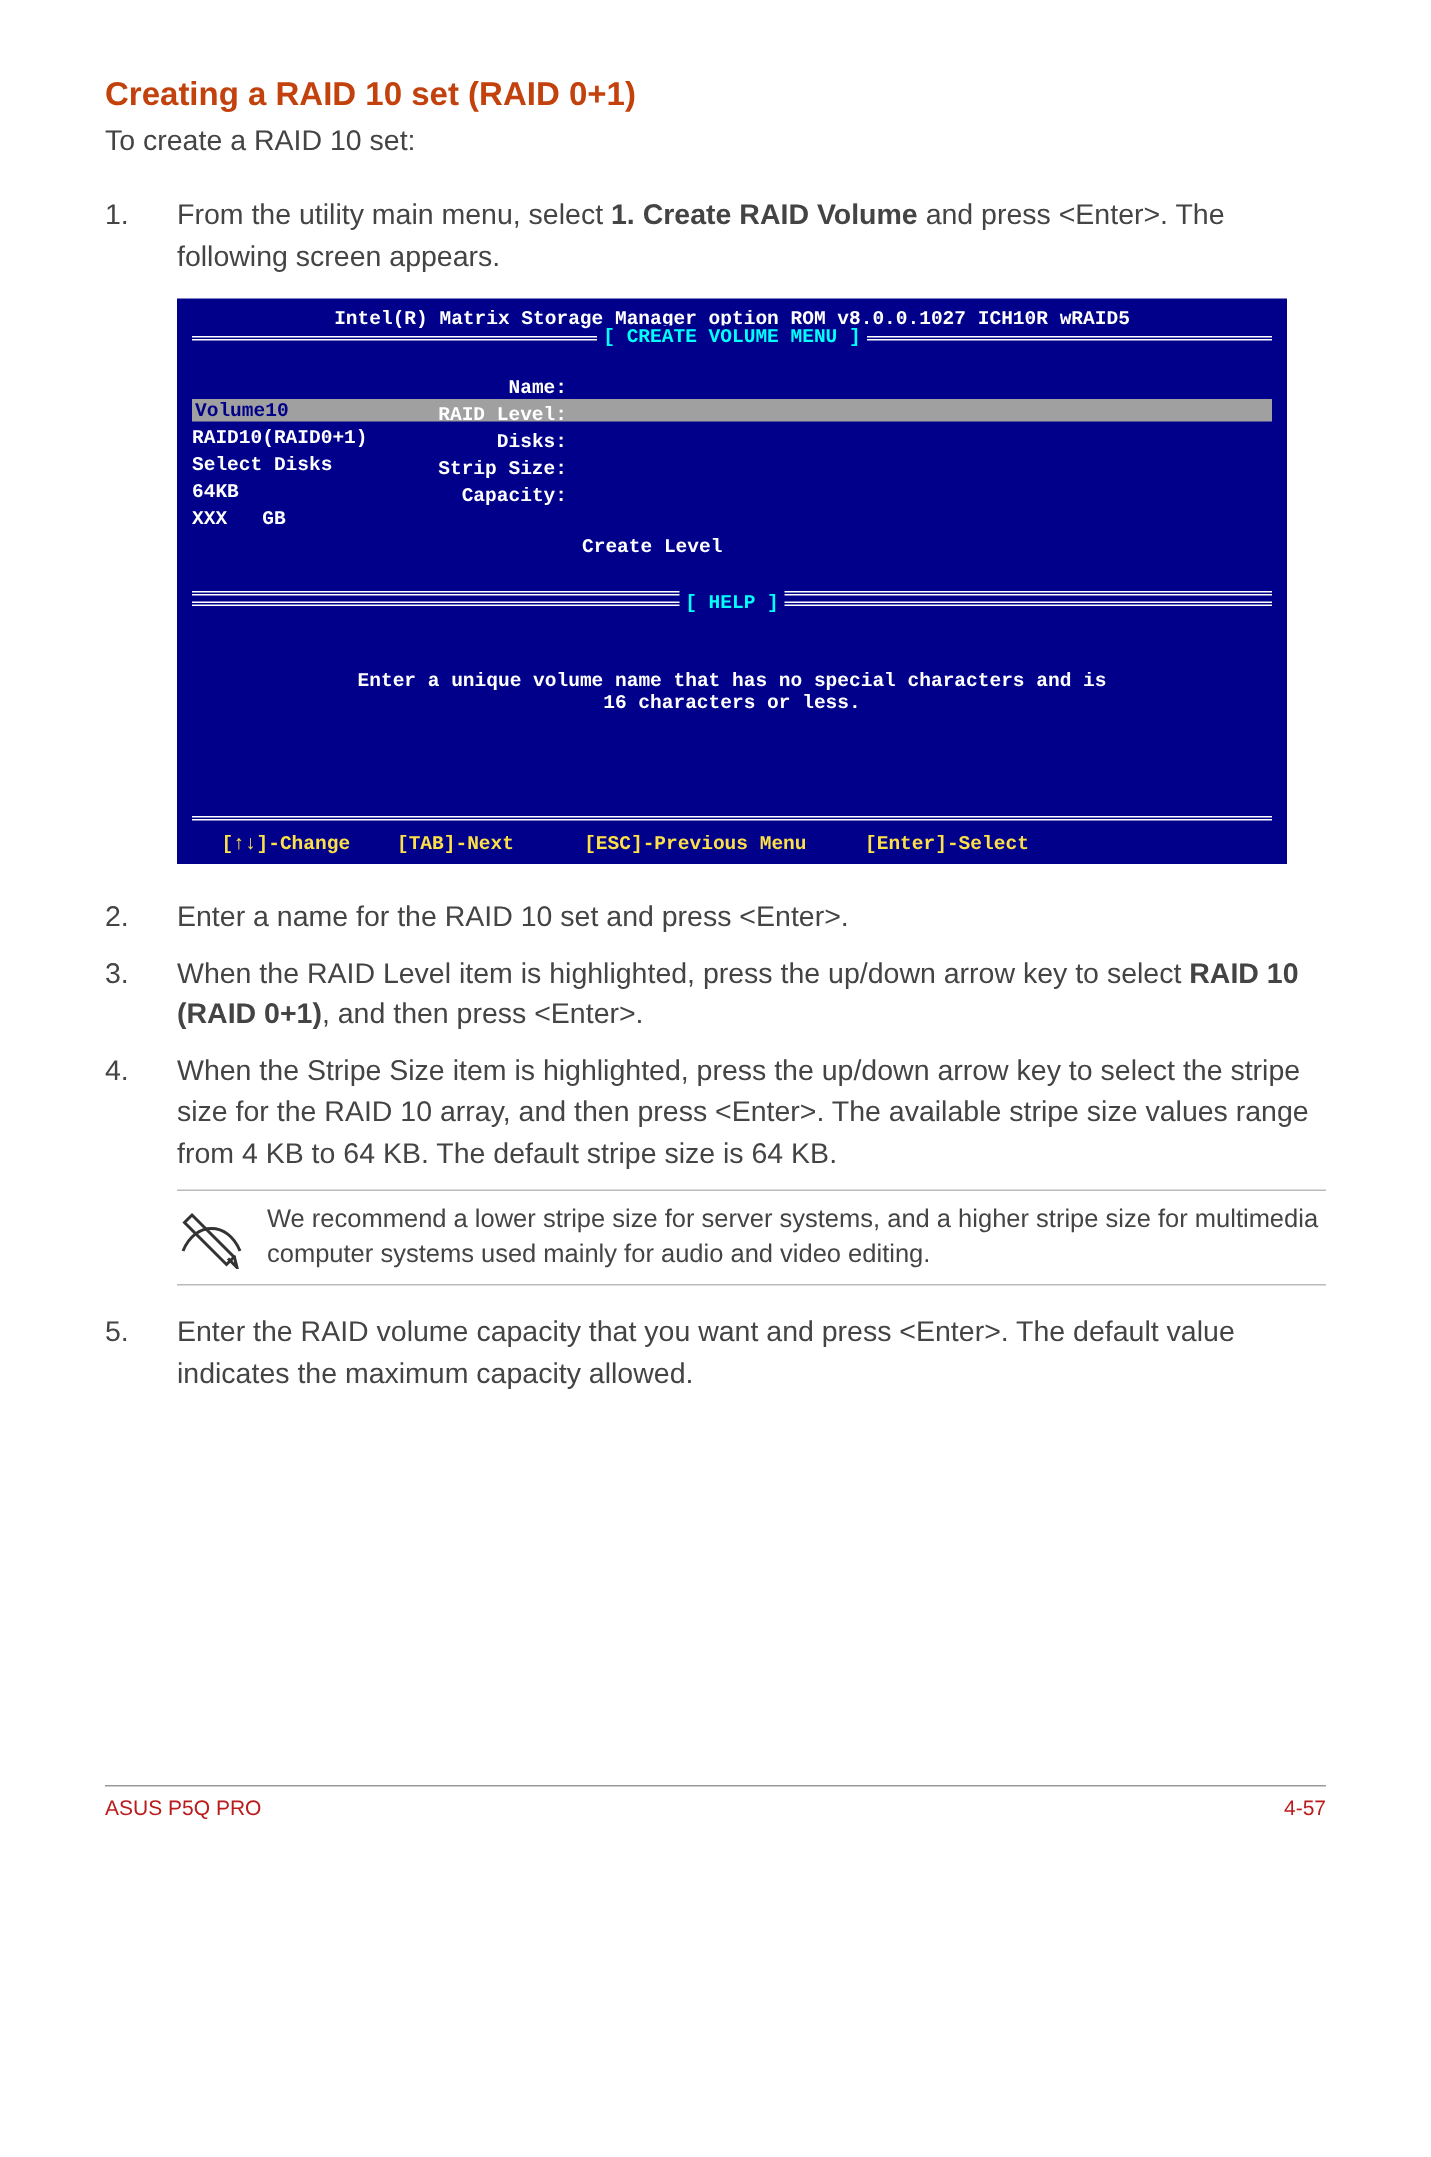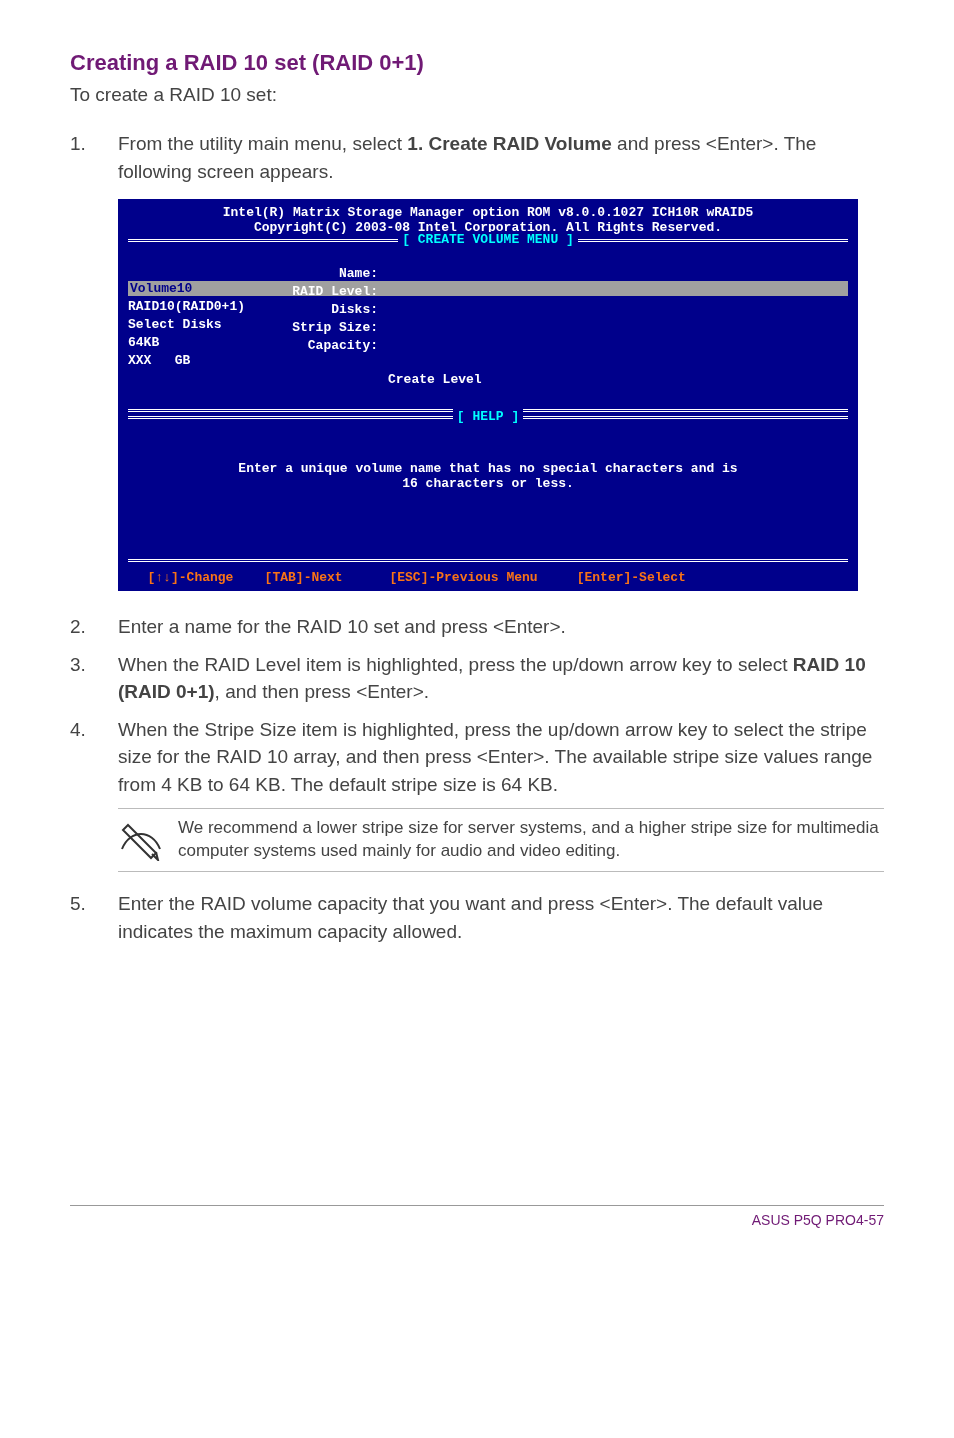--- a/index.html
+++ b/index.html
@@ -10,21 +10,21 @@
     font-family: Arial, Helvetica, sans-serif;
     color: #333;
     width: 954px;
   }
   .page {
     padding: 50px 70px 30px 70px;
   }
   h2.section-title {
     font-size: 22px;
     font-weight: bold;
-    color: #701a75;
+    color: #c2410c;
     margin: 0 0 8px 0;
   }
   p.intro {
     font-size: 19px;
     color: #444;
     margin: 4px 0 24px 0;
   }
   ol.steps {
     list-style: none;
     padding: 0;
@@ -110,21 +110,21 @@
     margin-top: 16px;
   }
   .help-box {
     margin: 4px 10px 6px 10px;
   }
   .help-inner {
     padding: 32px 10px 46px 10px;
     text-align: center;
   }
   .bios-footer {
-    color: #f97316;
+    color: #fde047;
     white-space: pre;
     padding: 2px 14px 6px 14px;
     font-size: 13px;
   }
   .note-block {
     display: flex;
     align-items: center;
     margin: 8px 0 18px 48px;
     border-top: 1px solid #bbb;
     border-bottom: 1px solid #bbb;
@@ -136,24 +136,24 @@
     padding-top: 2px;
   }
   .note-icon svg { display: block; }
   .note-text {
     font-size: 17px;
     color: #444;
     line-height: 1.35;
   }
   .footer {
     display: flex;
-    justify-content: flex-end;
+    justify-content: space-between;
     border-top: 1px solid #999;
     font-size: 14px;
-    color: #701a75;
+    color: #b91c1c;
     padding-top: 6px;
     margin-top: 260px;
   }
 </style>
 </head>
 <body>
 
 <div class="page">
 
   <h2 class="section-title">Creating a RAID 10 set (RAID 0+1)</h2>
@@ -165,21 +165,20 @@
       <span class="body">
         <span>From the utility main menu, select </span><b>1. Create RAID Volume</b><span> and press &lt;Enter&gt;. The following screen appears.</span>
       </span>
     </li>
   </ol>
 
   <div class="bios-wrap">
     <div class="bios">
       <div class="bios-header">
         <div>Intel(R) Matrix Storage Manager option ROM v8.0.0.1027 ICH10R wRAID5</div>
-        <div>Copyright(C) 2003-08 Intel Corporation. All Rights Reserved.</div>
       </div>
 
       <div class="bios-box dbl">
         <div class="dbl-title-wrap"><span class="dbl-title">[ CREATE VOLUME MENU ]</span></div>
         <div class="fields">
           <div class="frow">
             <span class="flabel">Name:</span>
             <span class="fval highlight">Volume10   </span>
           </div>
           <div class="frow">

